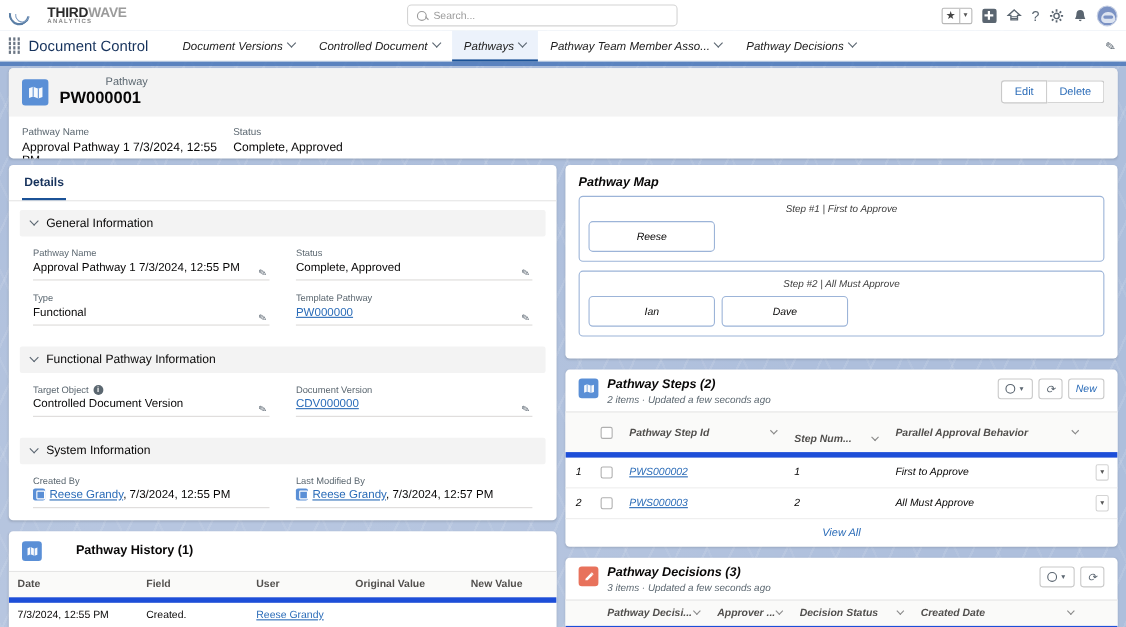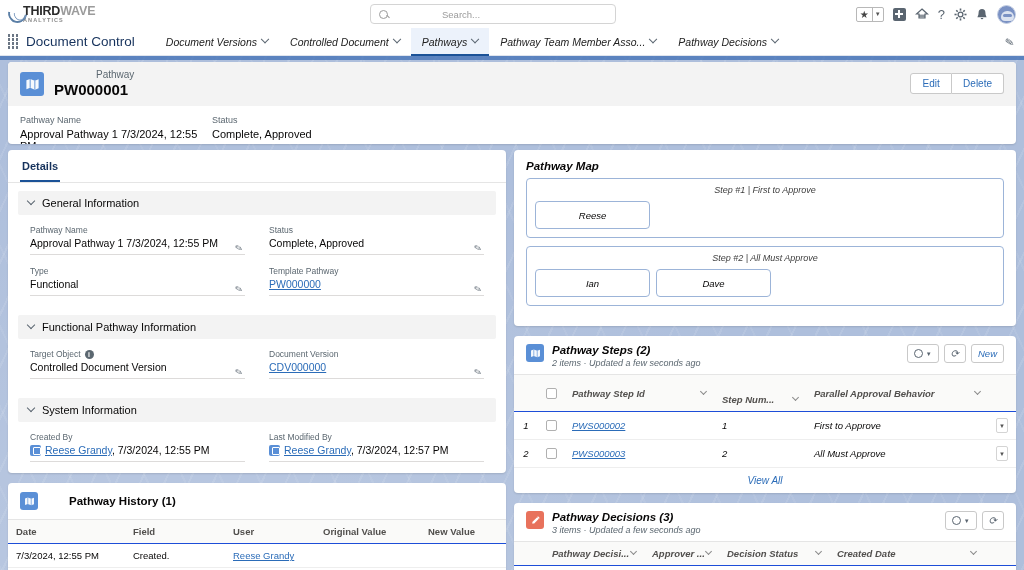--- a/index.html
+++ b/index.html
@@ -30,32 +30,32 @@
     border-right-color: transparent; border-top-color: transparent;
     transform: rotate(-35deg);
     margin-right: -4px;
     position: relative; top: -1px;
   }
   .logo-arc::after {
     content: ""; position: absolute; left: 3px; top: 3px;
     width: 11px; height: 11px; border-radius: 50%;
     border: 1.5px solid #7e9cc0; border-right-color: transparent; border-top-color: transparent;
   }
-  .logo-txt { line-height: 1; }
+  .logo-txt { line-height: 1; margin-left: 20px; }
   .logo-main { font-size: 12.5px; font-weight: bold; letter-spacing: -0.2px; }
   .logo-main .b { color: #2b2b2b; }
   .logo-main .g { color: #9b9b9b; }
   .logo-sub { font-size: 5.5px; color: #8a8a8a; letter-spacing: 1.1px; font-weight: bold; margin-top: 1px; }
 
   .gsearch {
     position: absolute; left: 370px; top: 4px; width: 246px; height: 20px;
     border: 1px solid #d4d4d4; border-radius: 4px; background: #fff;
     display: flex; align-items: center; padding: 0 8px; gap: 6px;
   }
-  .gsearch .ph { font-size: 9.5px; color: #9b9b9b; margin-left: 48px; }
+  .gsearch .ph { font-size: 9.5px; color: #9b9b9b; }
   .sicon { width: 9px; height: 9px; border: 1.3px solid #9b9b9b; border-radius: 50%; position: relative; flex: none; }
   .sicon::after { content:""; position:absolute; width:4px; height:1.3px; background:#9b9b9b; right:-3px; bottom:0px; transform: rotate(45deg); }
 
   .gicons { position: absolute; right: 8px; top: 3px; display: flex; align-items: center; gap: 9px; height: 22px; }
   .fav-group { display: flex; border: 1px solid #b8b8b8; border-radius: 2px; overflow: hidden; height: 15px; }
   .fav-star { width: 15px; display: flex; align-items: center; justify-content: center; font-size: 10px; color: #444; }
   .fav-car { width: 11px; border-left: 1px solid #b8b8b8; display:flex;align-items:center;justify-content:center; font-size: 6px; color: #555;}
   .gi { color: #5a6570; display: flex; align-items: center; justify-content: center; }
   .plus-sq { width: 13px; height: 13px; background: #5a6570; border-radius: 2px; position: relative; }
   .plus-sq::before, .plus-sq::after { content:""; position:absolute; background:#fff; }
@@ -138,21 +138,21 @@
     font-size: 10.5px; color: #080707; border-bottom: 1px solid #dddbda;
     padding-bottom: 4px; padding-right: 18px; min-height: 18px;
   }
   .fld a.val { color: #2b6cb8; text-decoration: underline; display:block; }
   .fld .pen { position: absolute; right: 14px; bottom: 7px; color: #5a6570; font-size: 9px; transform: rotate(-12deg); }
   .info-i { width: 9px; height: 9px; border-radius: 50%; background: #5b6770; color: #fff; font-size: 7px; display:inline-flex; align-items:center; justify-content:center; font-weight:bold; }
   .uicon { width: 11px; height: 11px; border-radius: 2px; background: #5a8fd6; display:inline-block; vertical-align:-2px; margin-right:4px; position:relative;}
   .uicon::after{content:"";position:absolute;left:2.5px;top:2px;width:6px;height:6px;border:1.2px solid #fff;border-radius:1px;}
 
   
-  .thead { display: flex; background: #fafaf9; border-top: 1px solid #e5e5e5; border-bottom: 1px solid #1d4ed8; }
+  .thead { display: flex; background: #fafaf9; border-top: 1px solid #e5e5e5; border-bottom: 5px solid #1d4ed8; }
   .th { font-size: 9.5px; font-weight: bold; color: #514f4d; padding: 6px 8px; display: flex; align-items: center; justify-content: space-between; }
   .trow { display: flex; border-bottom: 1px solid #eeeeee; align-items: center; }
   .td { font-size: 9.5px; color: #080707; padding: 6px 8px; overflow: hidden; white-space: nowrap; text-overflow: ellipsis; }
   .td a { color: #2b6cb8; text-decoration: underline; }
   .viewall { text-align: center; font-size: 10px; color: #2b6cb8; padding: 7px 0; }
   .chev-s { width: 5px; height: 5px; border-right: 1.1px solid #8a8a8a; border-bottom: 1.1px solid #8a8a8a; transform: rotate(45deg); position:relative; top:-2px; flex:none;}
 
   
   .ph-head { display: flex; align-items: center; gap: 23px; padding: 9px 12px; }
   .ph-title { font-size: 11.5px; font-weight: bold; color: #080707; }

